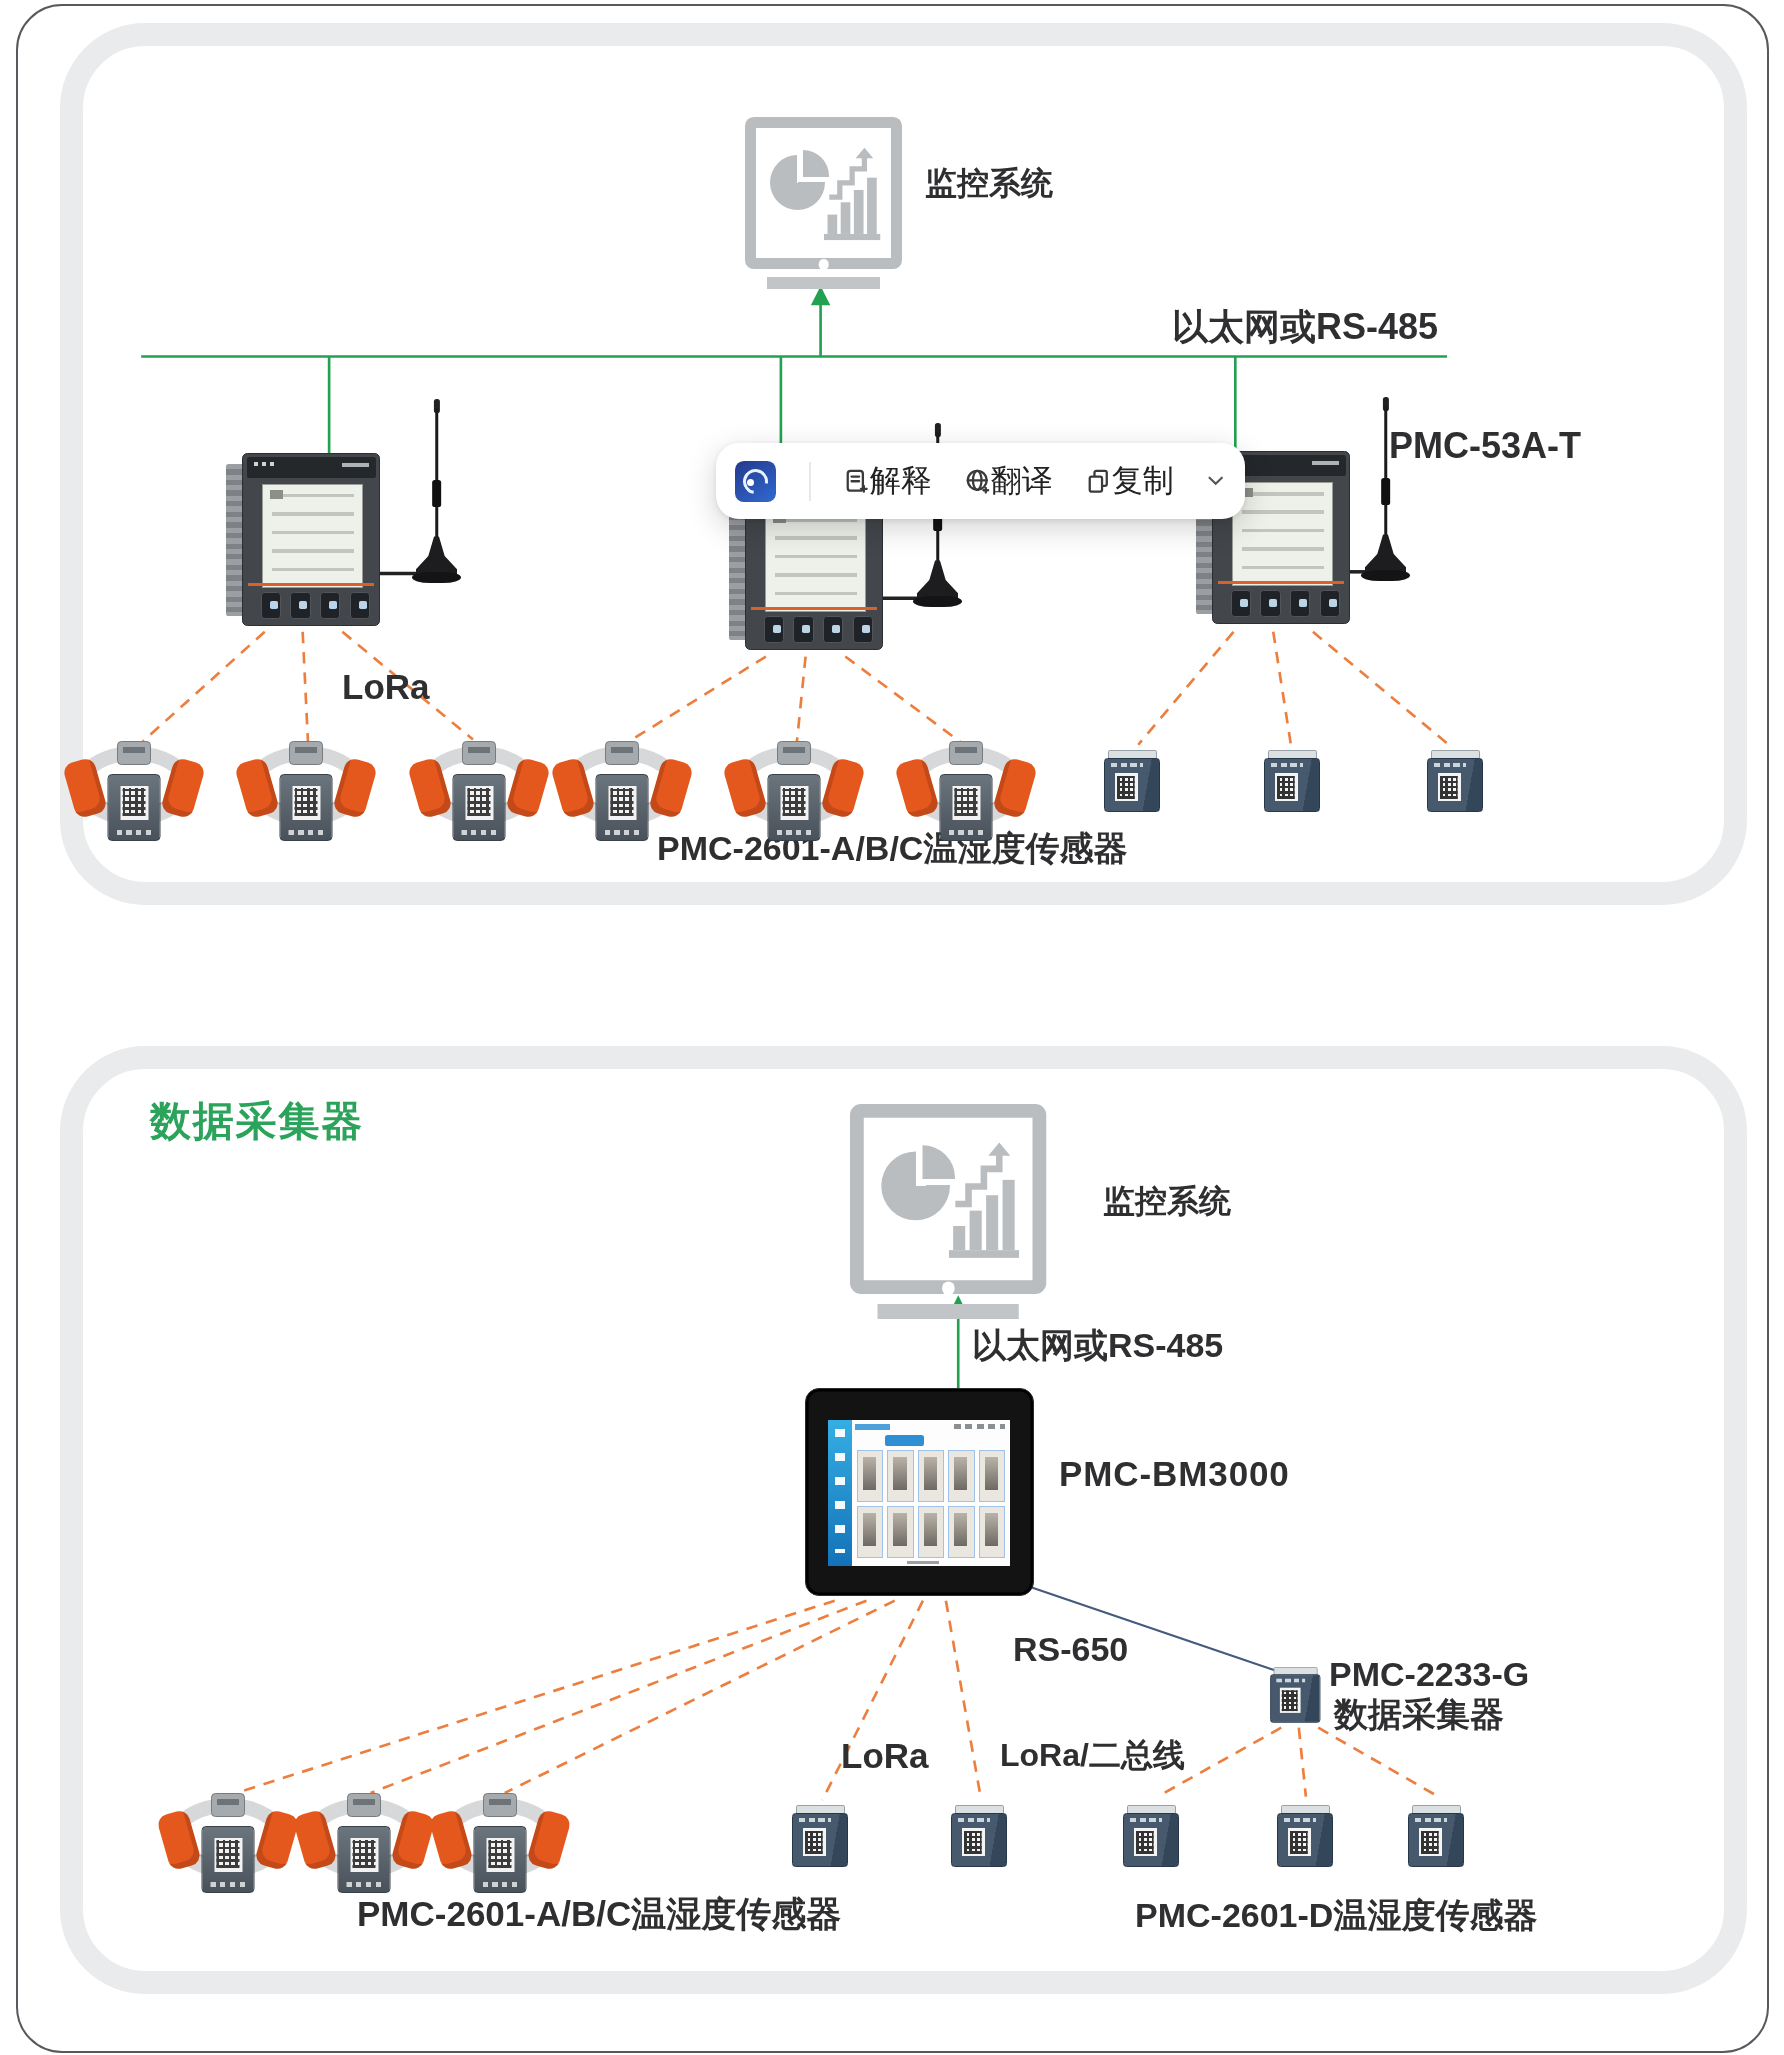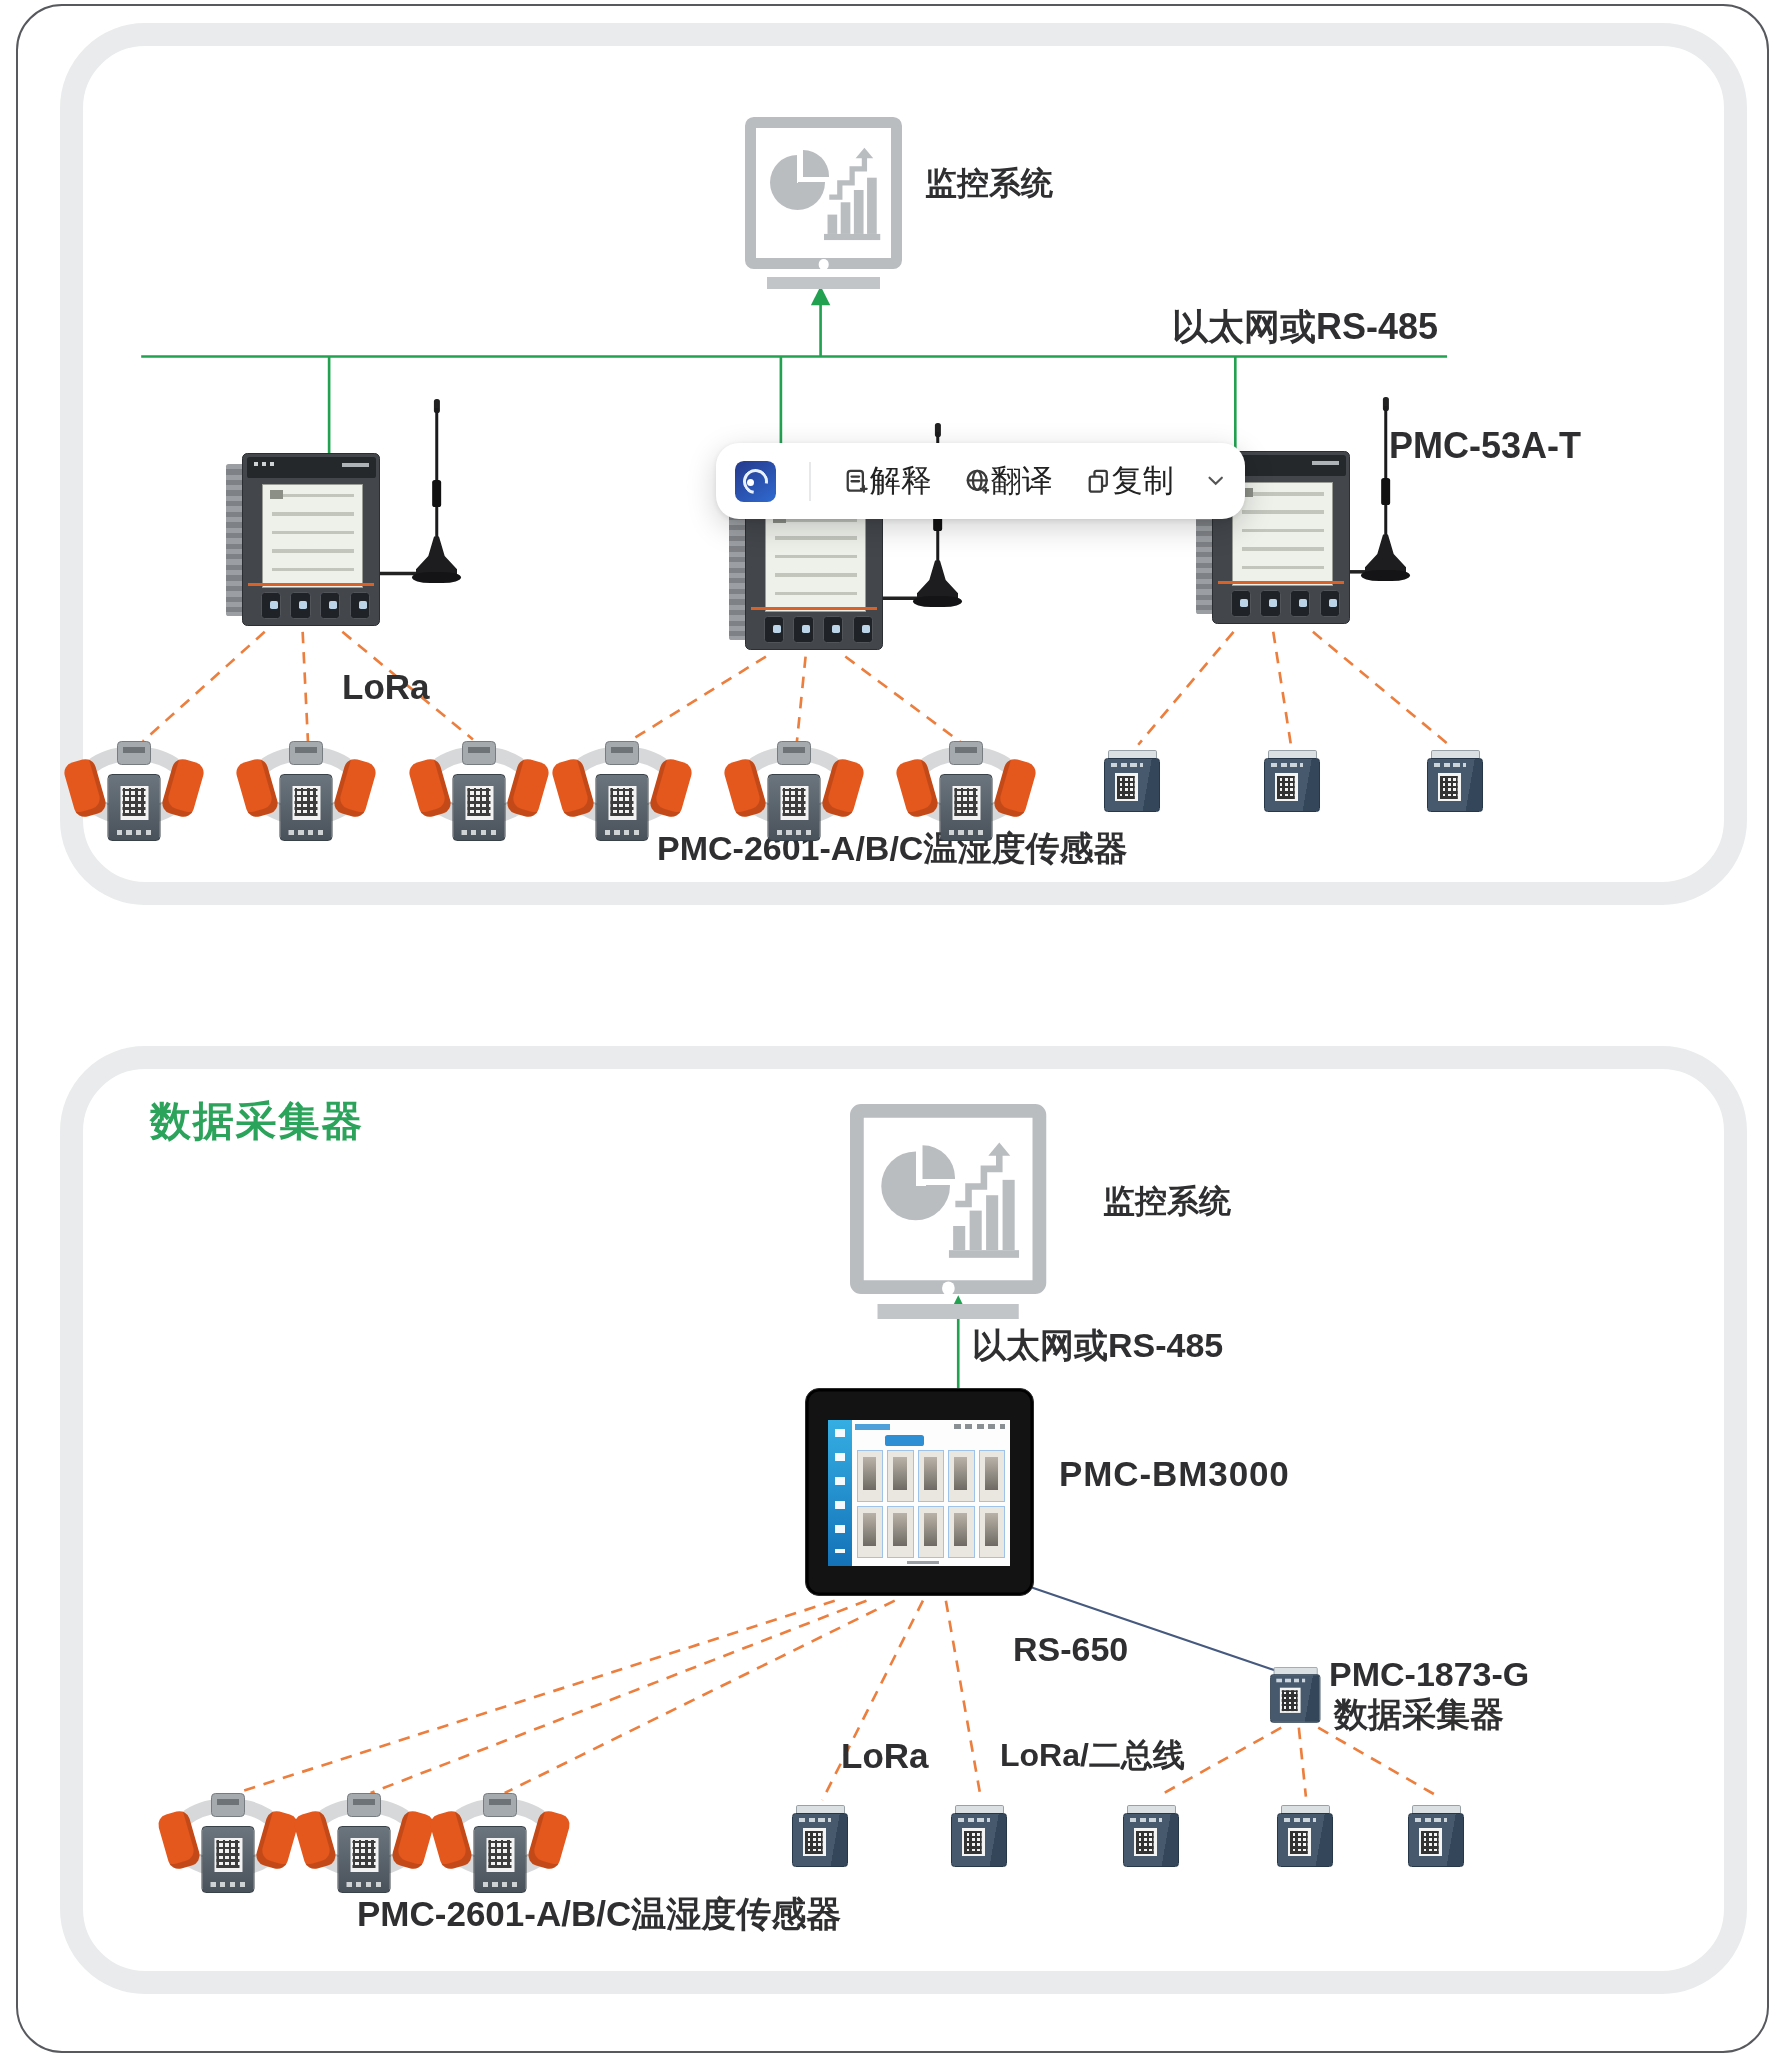--- a/index.html
+++ b/index.html
@@ -164,25 +164,26 @@
   <div class="lbl" style="left:1172px;top:303px;font-size:36px;">以太网或RS-485</div>
   <div class="lbl" style="left:1389px;top:425px;font-size:36px;">PMC-53A-T</div>
   <div class="lbl" style="left:342px;top:667px;font-size:35px;">LoRa</div>
   <div class="lbl" style="left:657px;top:826px;font-size:34px;">PMC-2601-A/B/C温湿度传感器</div>
 
   <div class="lbl green" style="left:150px;top:1094px;font-size:41px;">数据采集器</div>
   <div class="lbl" style="left:1103px;top:1180px;font-size:32px;">监控系统</div>
   <div class="lbl" style="left:972px;top:1323px;font-size:34px;">以太网或RS-485</div>
   <div class="lbl" style="left:1059px;top:1454px;font-size:35px;letter-spacing:0.9px;">PMC-BM3000</div>
   <div class="lbl" style="left:1013px;top:1630px;font-size:34px;">RS-650</div>
-  <div class="lbl" style="left:1329px;top:1655px;font-size:34px;">PMC-1873-G</div>
+  <div class="lbl" style="left:1329px;top:1655px;font-size:34px;">PMC-2233-G</div>
   <div class="lbl" style="left:1334px;top:1692px;font-size:34px;">数据采集器</div>
   <div class="lbl" style="left:841px;top:1736px;font-size:35px;">LoRa</div>
   <div class="lbl" style="left:1000px;top:1734px;font-size:32px;">LoRa/二总线</div>
   <div class="lbl" style="left:357px;top:1891px;font-size:35px;">PMC-2601-A/B/C温湿度传感器</div>
+  <div class="lbl" style="left:1135px;top:1893px;font-size:34px;">PMC-2601-D温湿度传感器</div>
 
   <div id="devices">
       <div class="monitor" style="left: 745px; top: 117px; transform: scale(1); transform-origin: left top;">
         <div class="mon-frame">
       <div class="mon-pie"></div>
       <svg class="mon-bars" width="58" height="95" viewBox="0 0 66 108">
         <rect x="4" y="78" width="11" height="22" fill="#b9bdc0"></rect>
             <rect x="19" y="64" width="11" height="36" fill="#b9bdc0"></rect>
         <rect x="34" y="50" width="11" height="50" fill="#b9bdc0"></rect>
             <rect x="49" y="36" width="11" height="64" fill="#b9bdc0"></rect>

